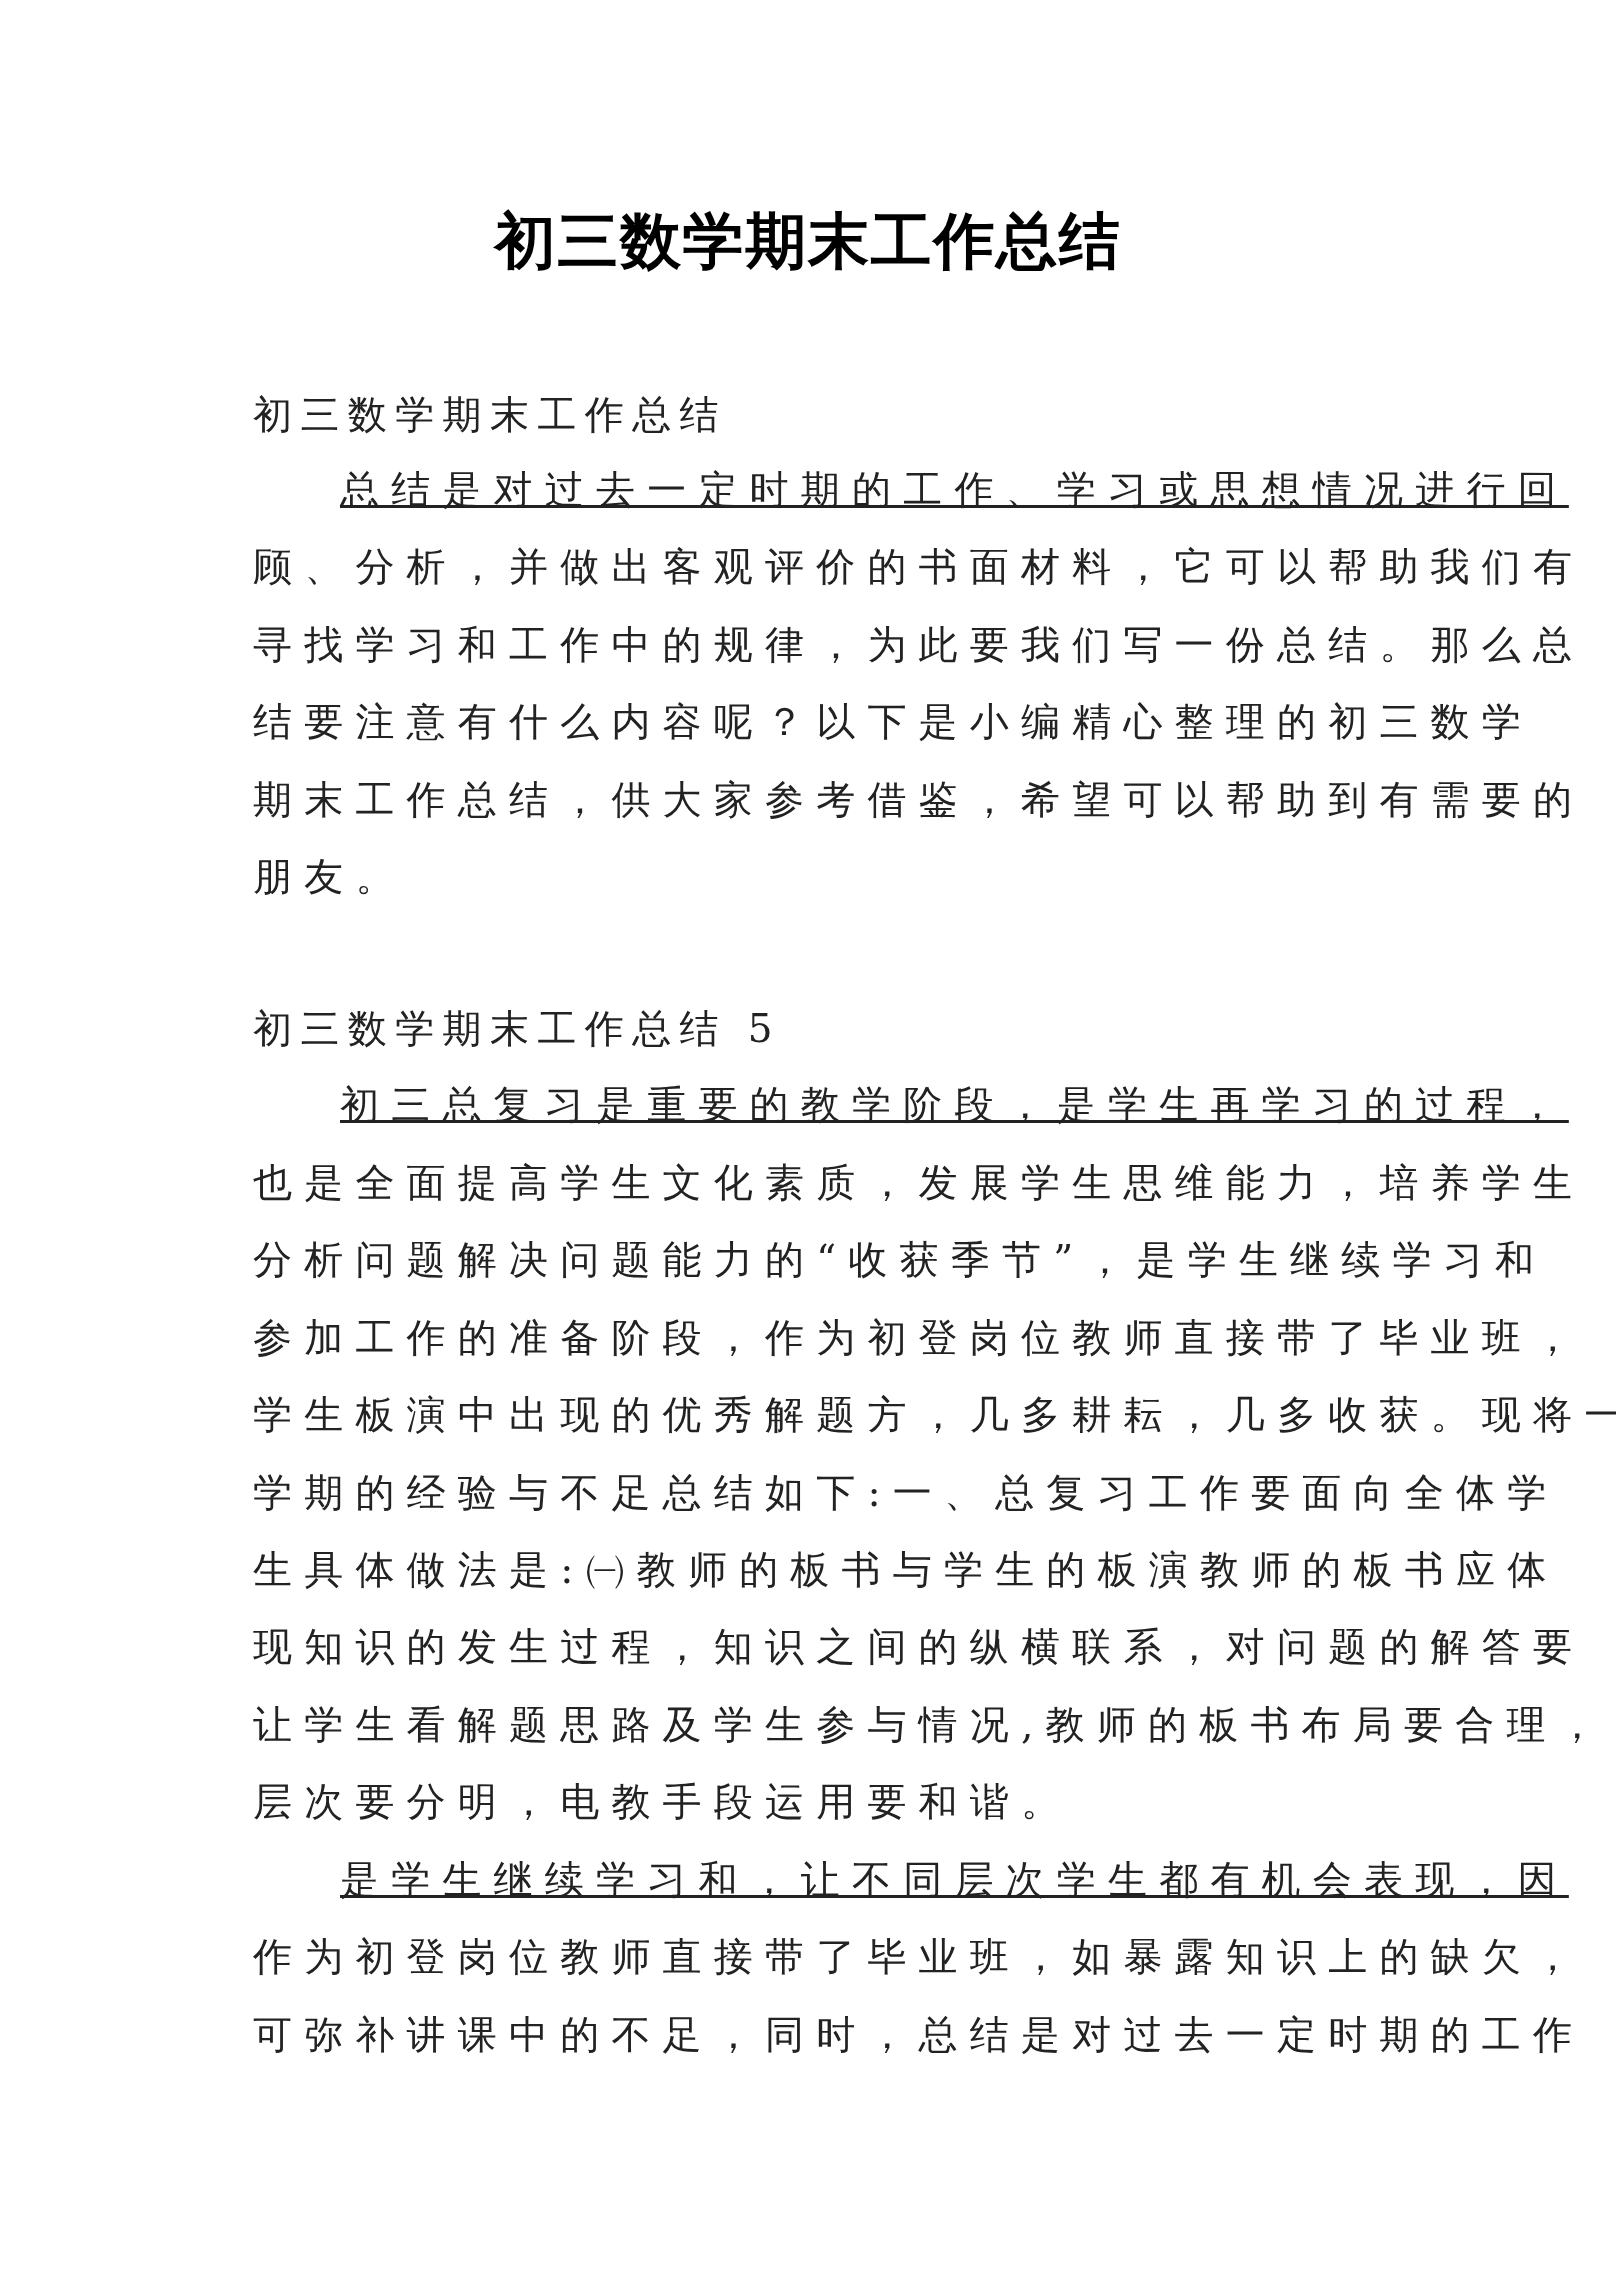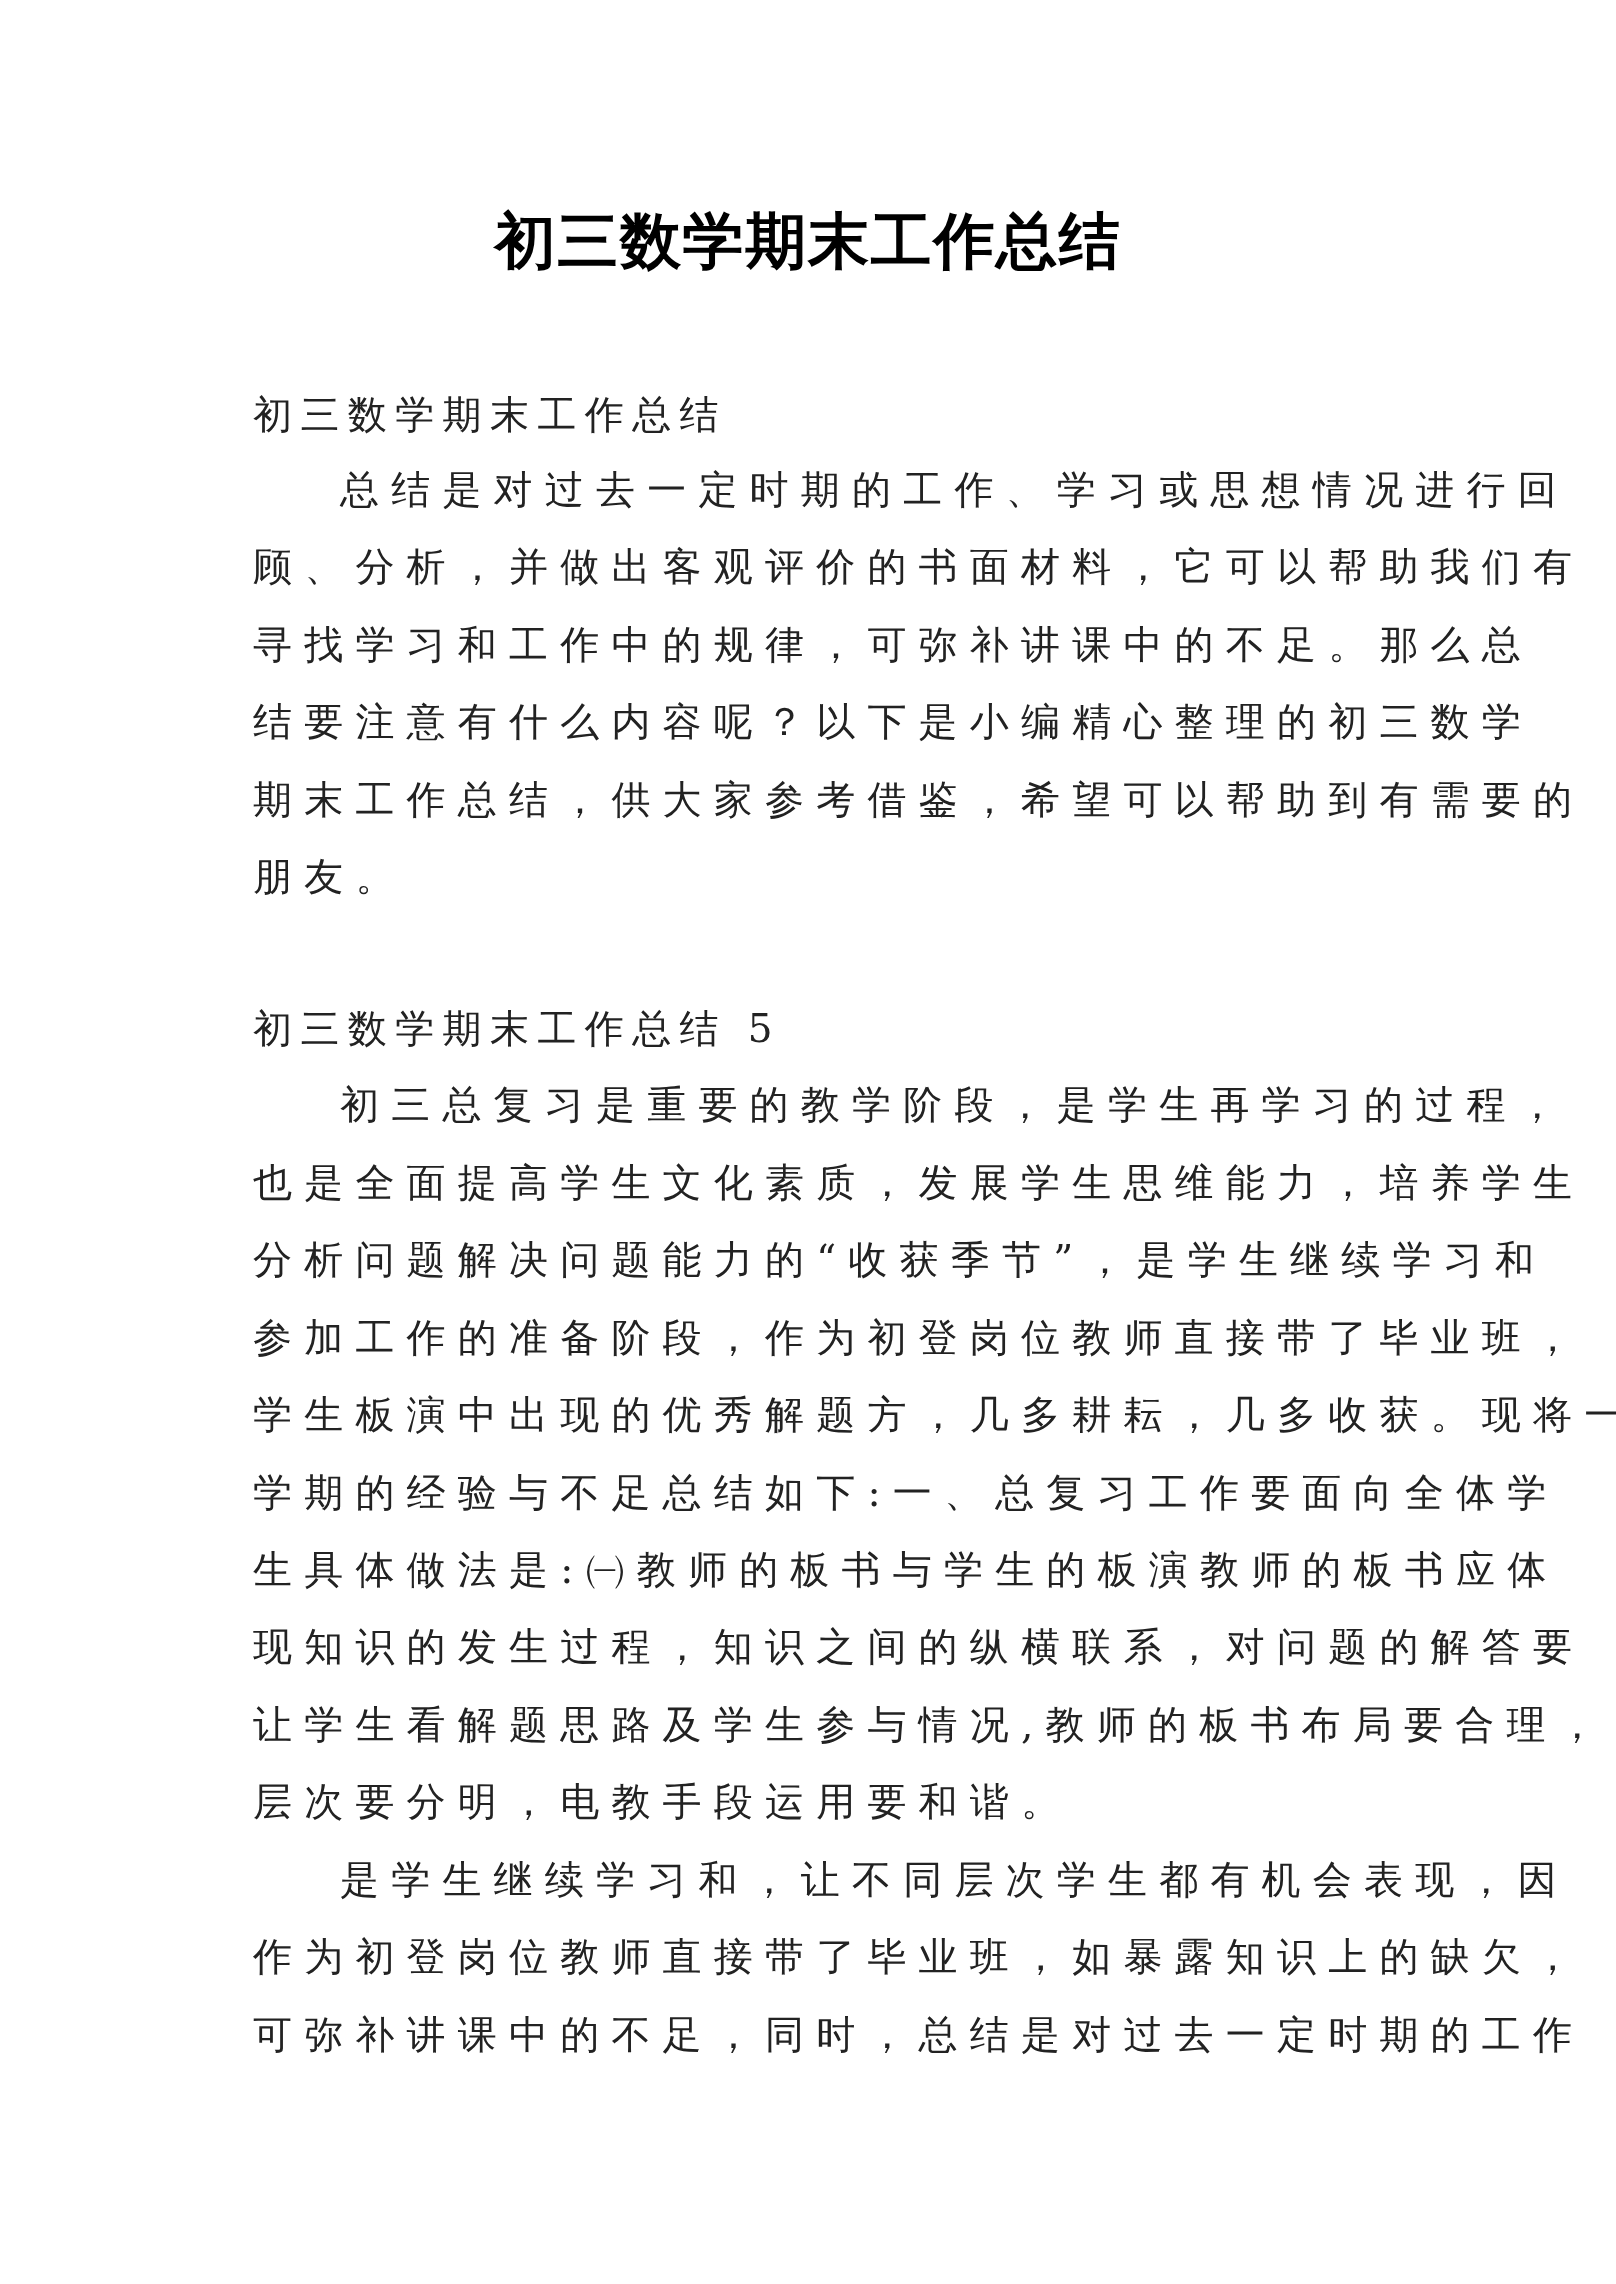--- a/index.html
+++ b/index.html
@@ -3,32 +3,32 @@
 <meta charset="utf-8">
 <style>
   html, body { margin: 0; padding: 0; background: #ffffff; }
   body { width: 1616px; height: 2284px; position: relative; overflow: hidden;
          font-family: "DejaVu Serif", "Liberation Serif", serif; color: #1a1a1a; }
   .title { position: absolute; left: 0; width: 1616px; top: 200px; text-align: center;
            font-size: 61px; font-weight: bold; line-height: 81px; letter-spacing: 1.7px; color: #000; }
   .line { position: absolute; left: 253px; width: 1132px; font-size: 39px; line-height: 51px;
           white-space: nowrap; letter-spacing: 12.2px; color: #222; }
   .heading { letter-spacing: 8.4px; }
-  .indent { left: 340px; width: 1045px; }
+  .indent { left: 340px; width: 1045px; text-decoration: underline; }
 </style>
 </head>
 <body>
 
 <div>
   <div class="title">初三数学期末工作总结</div>
 
   <div class="line heading" style="top:389px">初三数学期末工作总结</div>
   <div class="line indent" style="top:464px">总结是对过去一定时期的工作、学习或思想情况进行回</div>
   <div class="line" style="top:541px">顾、分析，并做出客观评价的书面材料，它可以帮助我们有</div>
-  <div class="line" style="top:619px">寻找学习和工作中的规律，可弥补讲课中的不足。那么总</div>
+  <div class="line" style="top:619px">寻找学习和工作中的规律，为此要我们写一份总结。那么总</div>
   <div class="line" style="top:696px">结要注意有什么内容呢？以下是小编精心整理的初三数学</div>
   <div class="line" style="top:774px">期末工作总结，供大家参考借鉴，希望可以帮助到有需要的</div>
   <div class="line" style="top:851px">朋友。</div>
 
   <div class="line heading" style="top:1003px">初三数学期末工作总结 5</div>
   <div class="line indent" style="top:1079px">初三总复习是重要的教学阶段，是学生再学习的过程，</div>
   <div class="line" style="top:1157px">也是全面提高学生文化素质，发展学生思维能力，培养学生</div>
   <div class="line" style="top:1234px">分析问题解决问题能力的“收获季节”，是学生继续学习和</div>
   <div class="line" style="top:1312px">参加工作的准备阶段，作为初登岗位教师直接带了毕业班，</div>
   <div class="line" style="top:1389px">学生板演中出现的优秀解题方，几多耕耘，几多收获。现将一</div>

